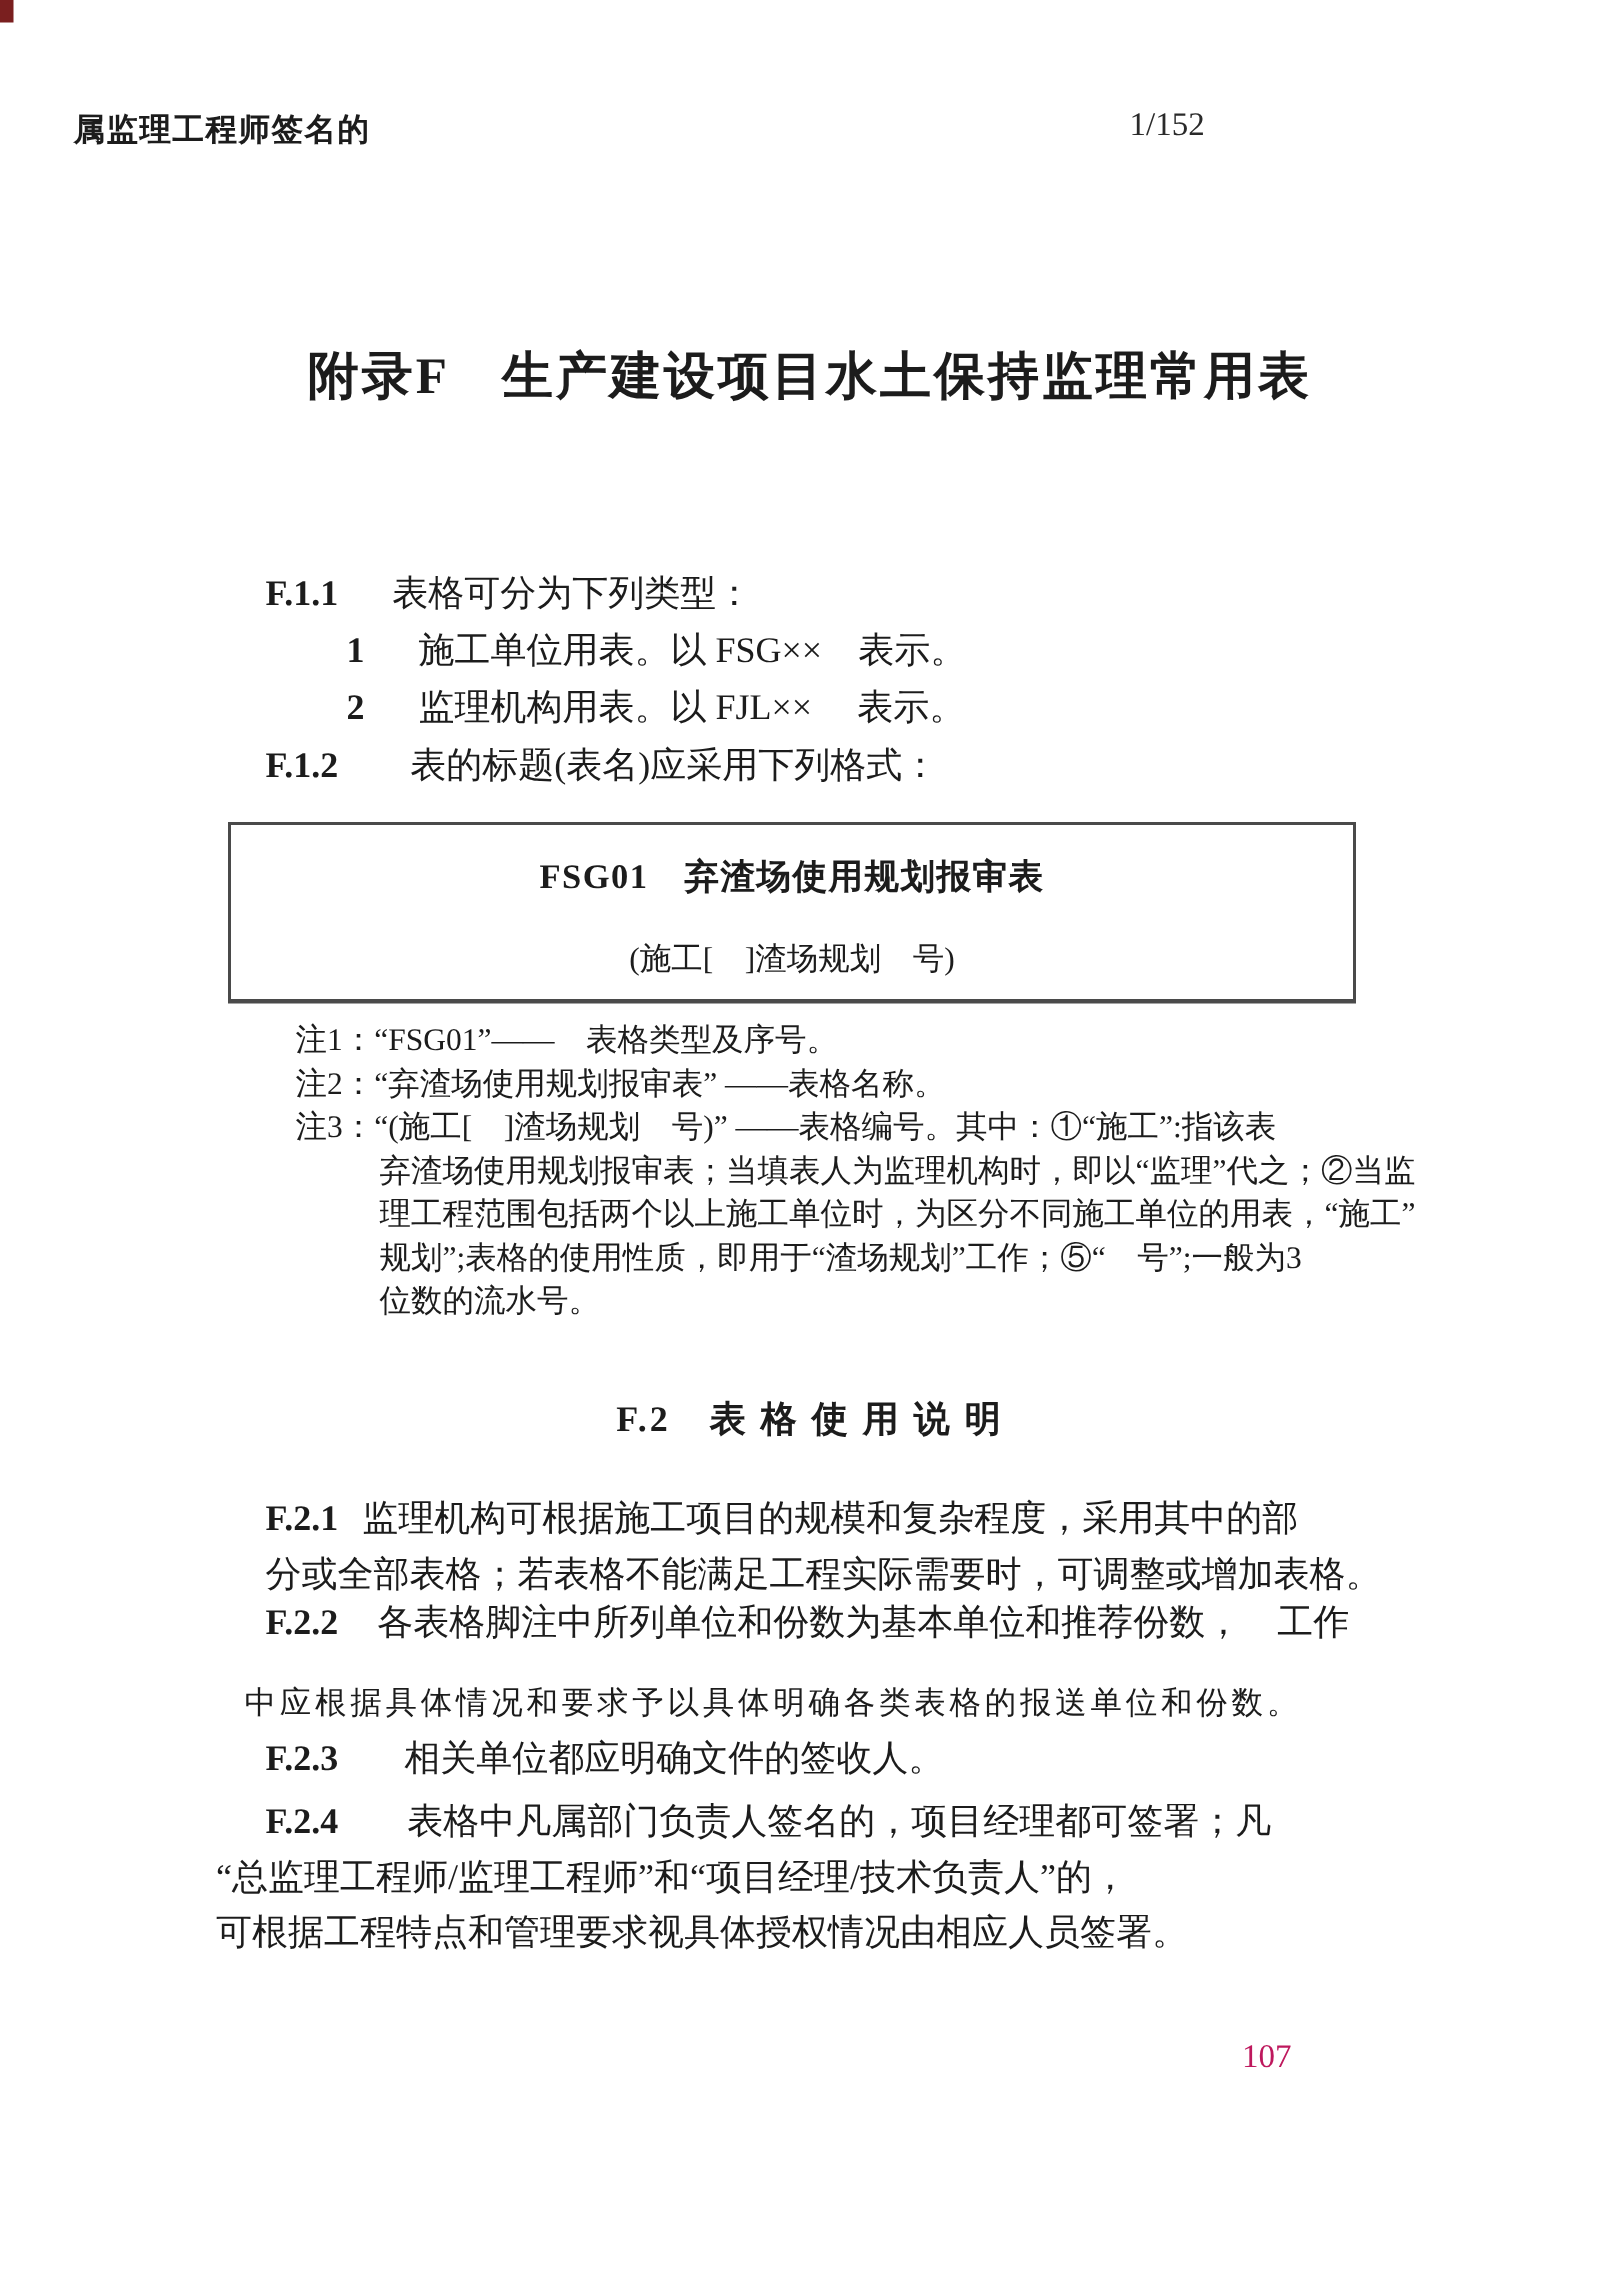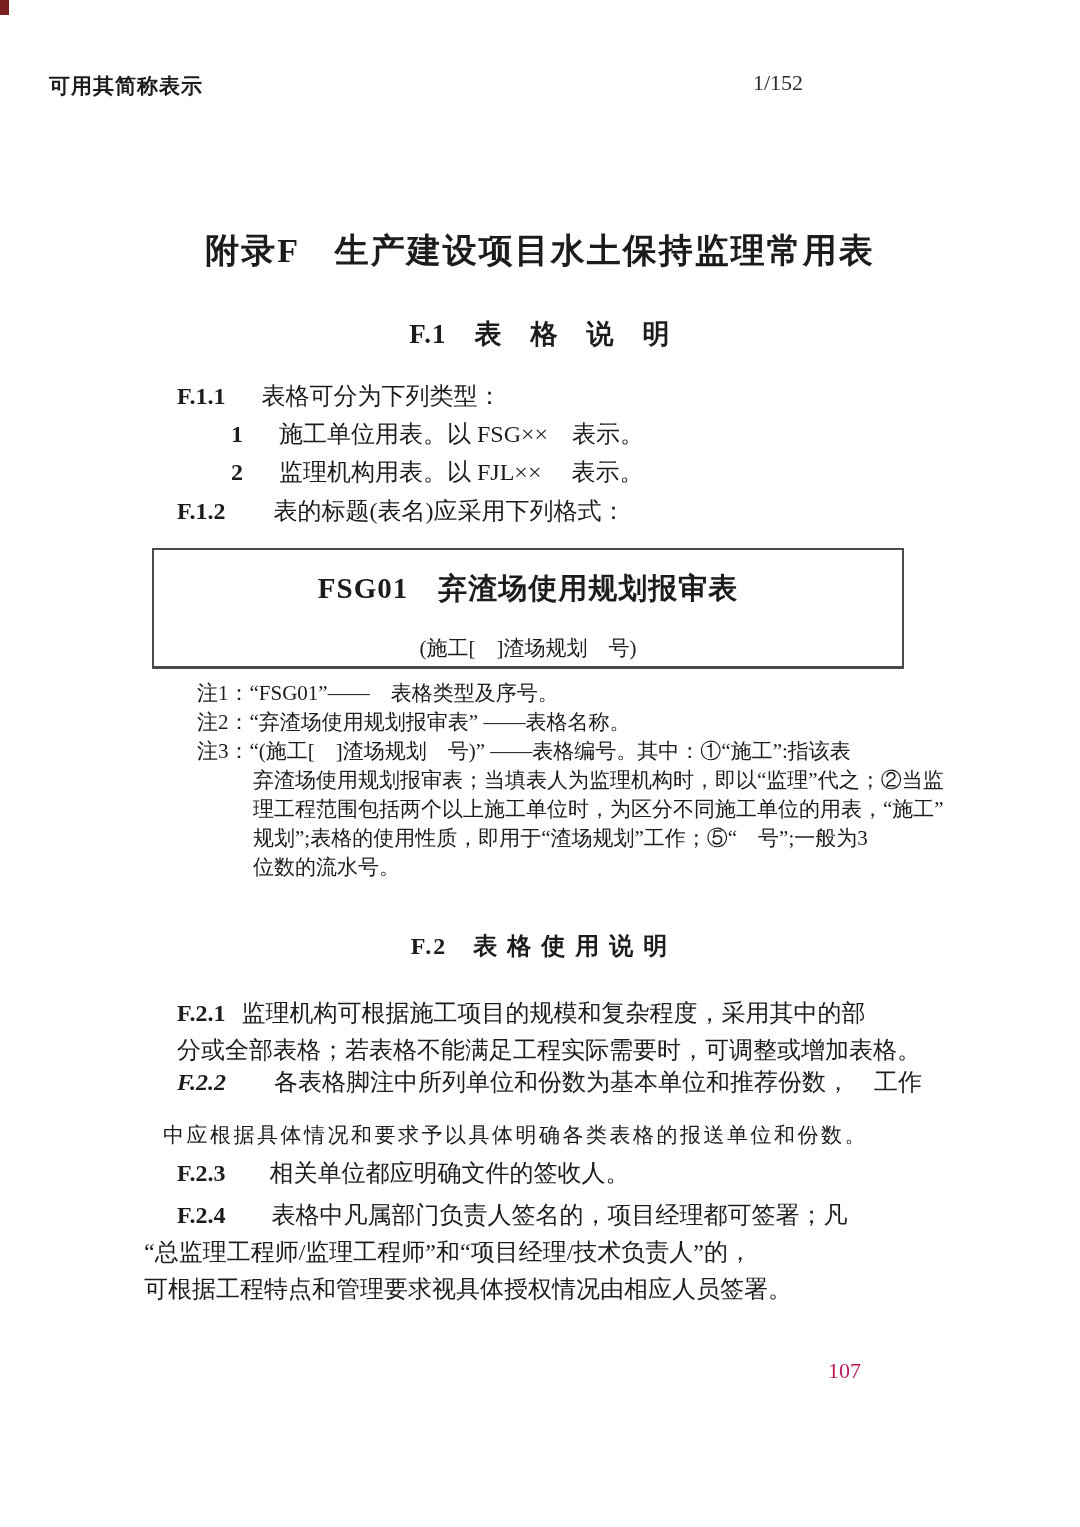--- a/index.html
+++ b/index.html
@@ -30,53 +30,52 @@
   .clause{position:absolute;font-size:24px;line-height:30px;white-space:nowrap;}
   .lbl{font-weight:bold;}
   .c-f11{left:177px;top:381px;}  .c-f11 .lbl{margin-right:36px;}
   .c-item1{left:231px;top:419px;} .c-item2{left:231px;top:457px;}
   .c-item1 .lbl,.c-item2 .lbl{margin-right:36px;}
   .c-f12{left:177px;top:496px;}  .c-f12 .lbl{margin-right:48px;}
 
   
   .example-box{position:absolute;left:152px;top:548px;width:748px;height:116px;
                border:2px solid #4a4a4a;border-bottom-width:3px;}
-  .box-title{margin-top:19px;text-align:center;font-size:29px;font-weight:bold;letter-spacing:1px;}
+  .box-title{margin-top:19px;text-align:center;font-size:23px;font-weight:bold;letter-spacing:1px;}
   .box-sub{margin-top:25px;text-align:center;font-size:21px;}
 
   
   .notes{position:absolute;left:197px;top:679px;width:740px;font-size:21px;}
   .note-line{line-height:29px;white-space:nowrap;}
   .note-ind{margin-left:56px;}
 
   
   .para{position:absolute;font-size:24px;}
   .para .pline{line-height:37px;white-space:nowrap;}
   .p-f21{left:177px;top:995px;} .p-f21 .lbl{margin-right:16px;}
-  .p-f22{left:177px;top:1064px;} .p-f22 .lbl{margin-right:48px;font-style:italic;}
+  .p-f22{left:177px;top:1064px;} .p-f22 .lbl{margin-right:26px;}
   .p-f22cont{left:163px;top:1121px;font-size:21px;letter-spacing:2.5px;white-space:nowrap;}
   .p-f23{left:177px;top:1155px;} .p-f23 .lbl{margin-right:44px;}
   .p-f24{left:144px;top:1197px;} .p-f24 .lbl{margin-right:46px;}
   .p-f24 .first{margin-left:33px;}
 
   .pagenum{position:absolute;left:828px;top:1358px;font-size:22px;color:#be185d;}
 </style>
 </head>
 <body>
 
 <div class="page">
 
   <div class="corner-artifact"></div>
 
-  <span class="hdr-left">可用其简称表示</span>
+  <span class="hdr-left">属监理工程师签名的</span>
   <span class="hdr-right">1/152</span>
 
   <h1 class="title">附录F　生产建设项目水土保持监理常用表</h1>
 
-  <h2 class="h-f1">F.1　表　格　说　明</h2>
 
   <div class="clause c-f11">
     <span class="lbl">F.1.1</span><span>表格可分为下列类型：</span>
   </div>
 
   <div class="clause c-item1">
     <span class="lbl">1</span><span>施工单位用表。以 FSG××　表示。</span>
   </div>
 
   <div class="clause c-item2">

